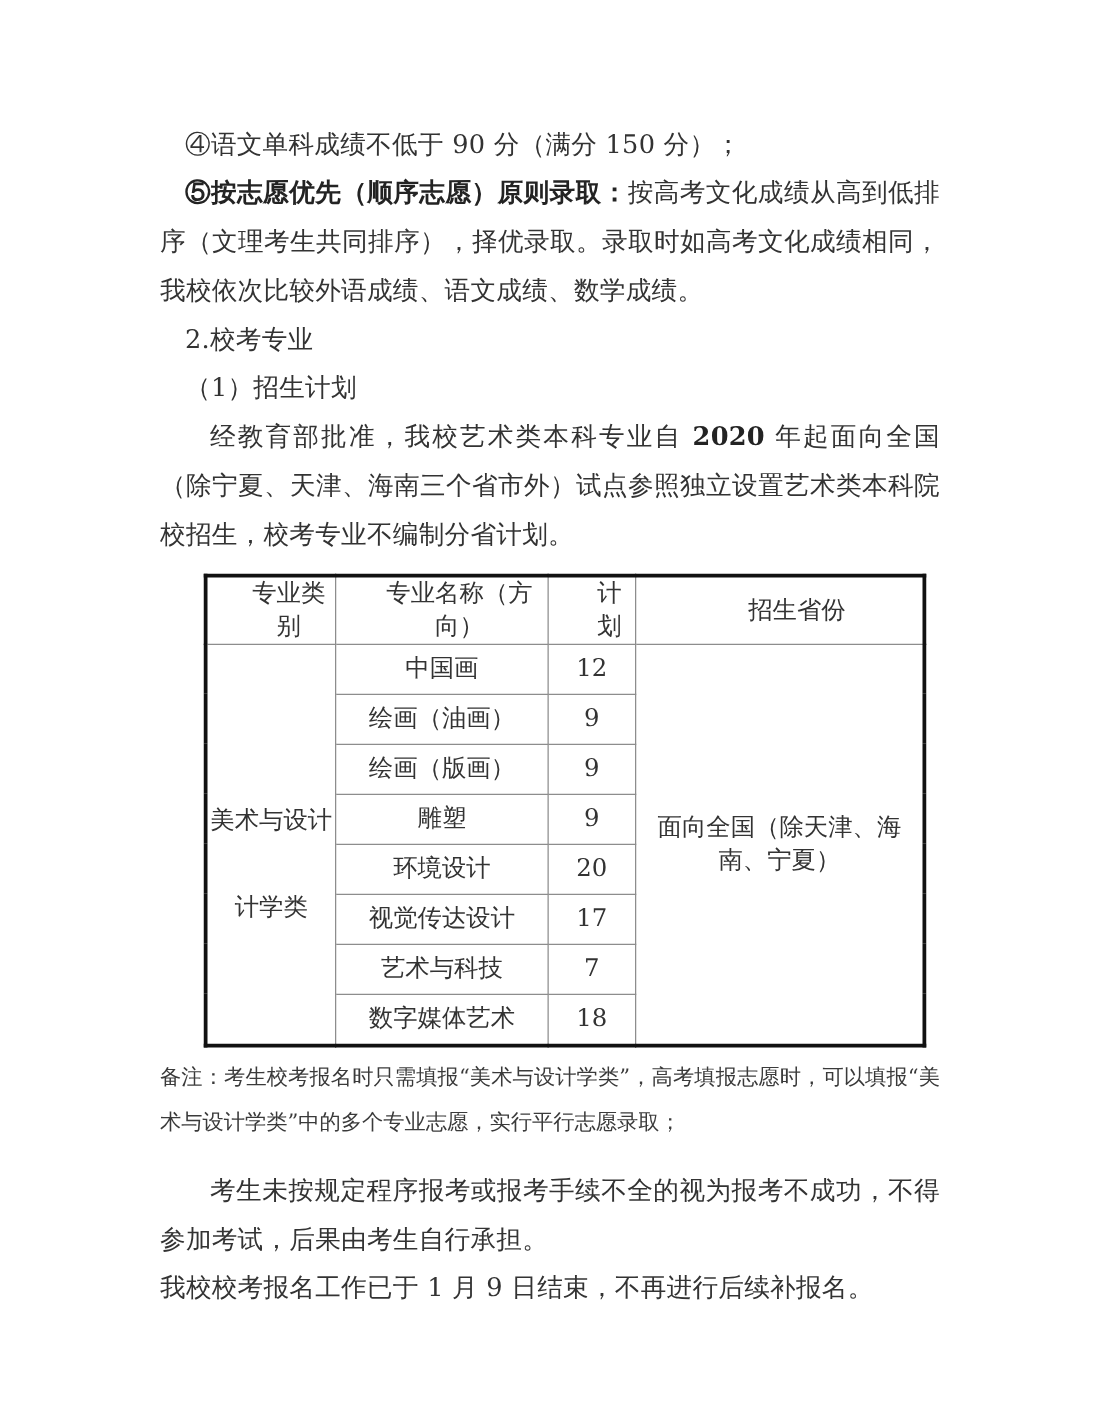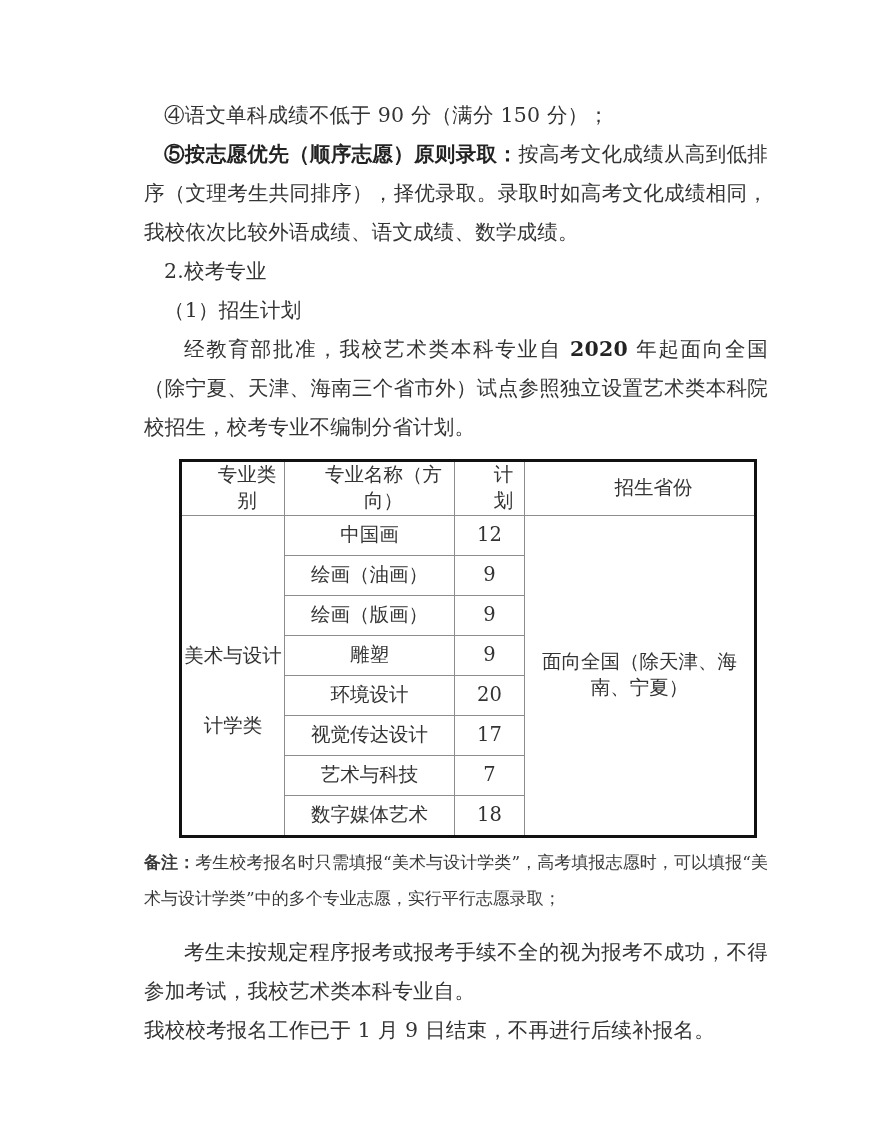--- a/index.html
+++ b/index.html
@@ -19,21 +19,21 @@
   .page {
     position: absolute;
     left: 0; top: 0;
     width: 880px;
     height: 1138px;
     background: #fff;
   }
 
   .content {
     position: absolute;
-    left: 144px;
+    left: 128px;
     top: 96px;
     width: 624px;
   }
 
   
   .para {
     font-size: 20.5px;
     line-height: 39px;
     text-align: justify;
     text-justify: inter-ideograph;
@@ -95,21 +95,21 @@
   
   .note {
     margin-top: 6px;
     font-size: 17px;
     line-height: 36px;
     color: #3a3a3a;
     text-align: justify;
     text-justify: inter-ideograph;
     text-indent: 0;
   }
-  .note .lbl { font-weight: 700; }
+  .note .lbl { font-weight: 400; }
 </style>
 </head>
 <body>
 
 <div class="page">
   <div class="content">
 
     <p class="para indent2">④语文单科成绩不低于 90 分（满分 150 分）；</p>
 
     <p class="para indent2"><b>⑤按志愿优先（顺序志愿）原则录取：</b><span>按高考文化成绩从高到低排序（文理考生共同排序），择优录取。录取时如高考文化成绩相同，我校依次比较外语成绩、语文成绩、数学成绩。</span></p>
@@ -174,19 +174,19 @@
             <td>数字媒体艺术</td>
             <td class="num">18</td>
           </tr>
         </tbody>
       </table>
     </div>
 
     <p class="note"><span class="lbl">备注：</span><span>考生校考报名时只需填报“美术与设计学类”，高考填报志愿时，可以填报“美术与设计学类”中的多个专业志愿，实行平行志愿录取；</span></p>
 
 
-    <p class="para indent1">考生未按规定程序报考或报考手续不全的视为报考不成功，不得参加考试，我校艺术类本科专业自。</p>
+    <p class="para indent1">考生未按规定程序报考或报考手续不全的视为报考不成功，不得参加考试，后果由考生自行承担。</p>
 
 
     <p class="para noindent">我校校考报名工作已于 1 月 9 日结束，不再进行后续补报名。</p>
 
   </div>
 </div>
 
 </body></html>

